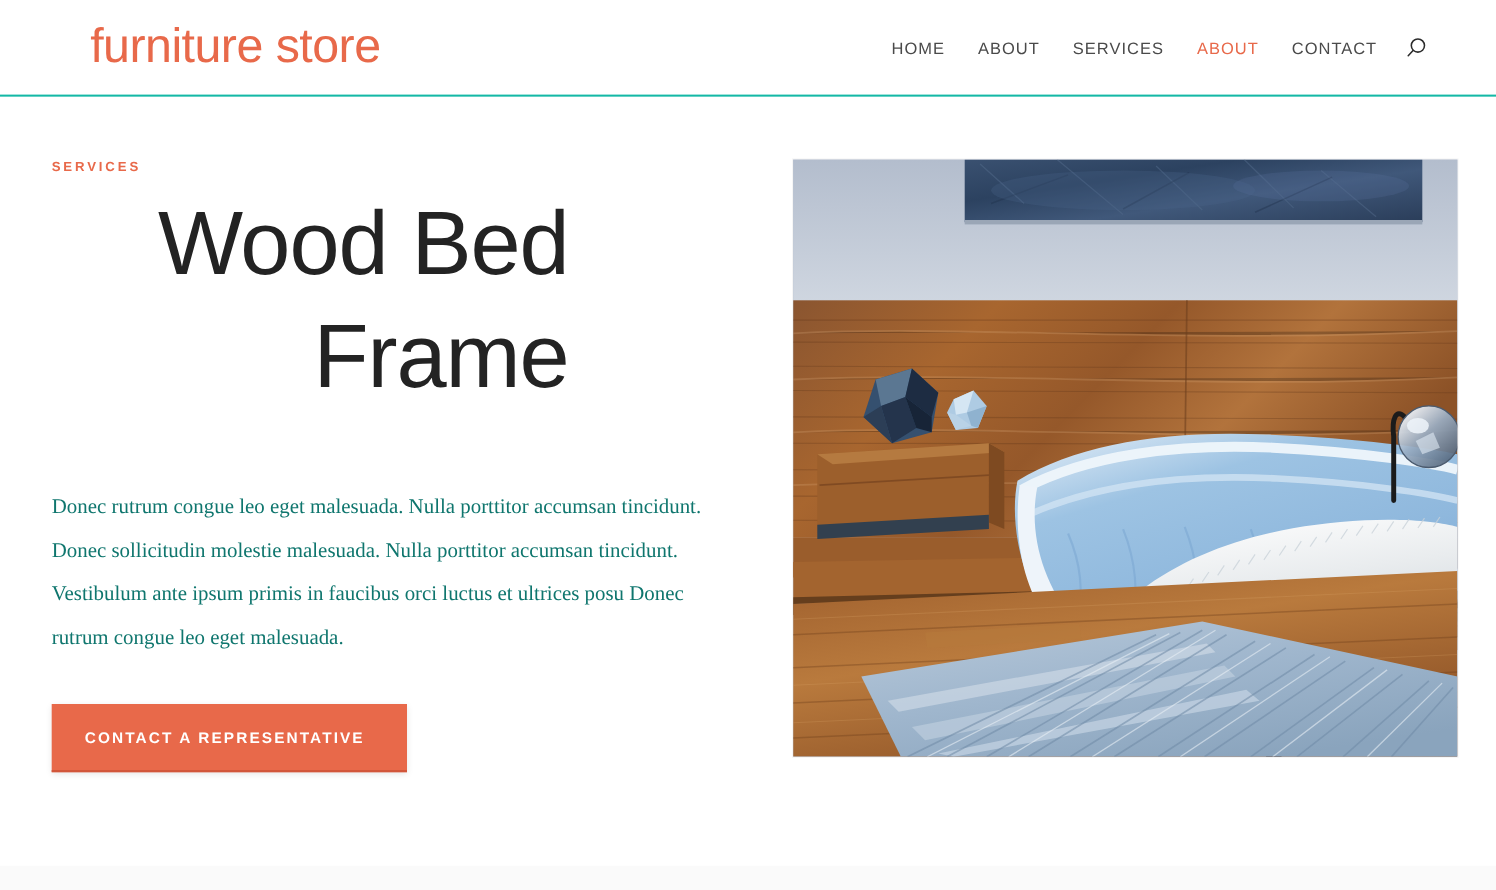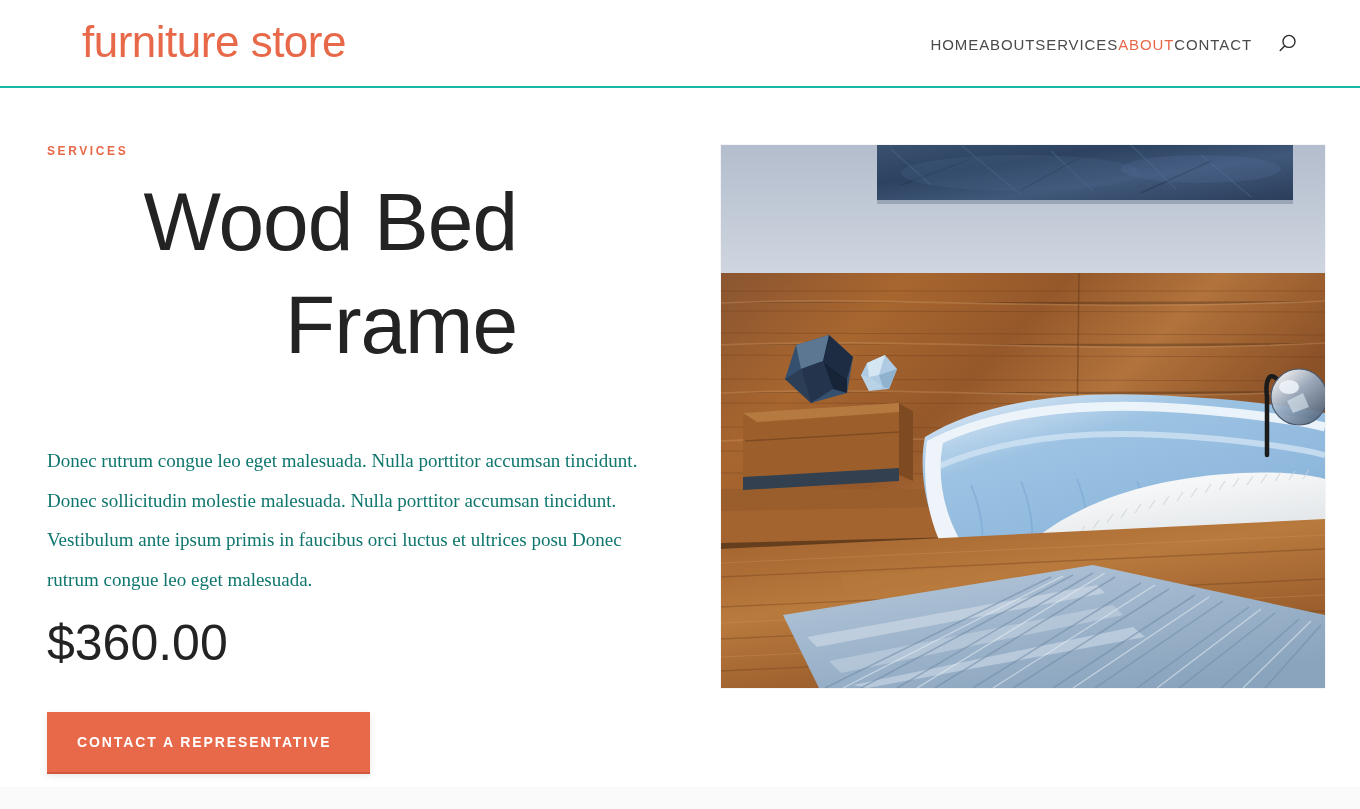--- a/index.html
+++ b/index.html
@@ -39,20 +39,21 @@
     white-space: nowrap;
     cursor: pointer;
   }
   .main-nav {
     position: absolute;
     right: 108px;
     top: 0;
     height: 88px;
     display: flex;
     align-items: center;
+    gap: 30px;
   }
   .nav-link {
     font-family: "Liberation Sans", sans-serif;
     font-size: 15px;
     font-weight: 400;
     letter-spacing: 0.9px;
     color: #4a4a4a;
     text-decoration: none;
     white-space: nowrap;
     cursor: pointer;
@@ -194,21 +195,20 @@
     </span>
   </button>
 </header>
 
 <main class="page">
 
   <section class="product-info">
     <div class="eyebrow">SERVICES</div>
     <h1 class="product-title">Wood Bed Frame</h1>
     <p class="product-desc">Donec rutrum congue leo eget malesuada. Nulla porttitor accumsan tincidunt. Donec sollicitudin molestie malesuada. Nulla porttitor accumsan tincidunt. Vestibulum ante ipsum primis in faucibus orci luctus et ultrices posu Donec rutrum congue leo eget malesuada.</p>
-    <div class="price-new">$360.00</div>
     <button class="cta-button">CONTACT A REPRESENTATIVE</button>
   </section>
 
   <figure class="product-photo" style="margin:0">
     <svg viewBox="0 0 604 543" preserveAspectRatio="xMidYMid slice">
       <defs>
         <linearGradient id="wallG" x1="0" y1="0" x2="0" y2="1">
           <stop offset="0%" stop-color="#b3bdcd"></stop>
           <stop offset="100%" stop-color="#cfd6e0"></stop>
         </linearGradient>

